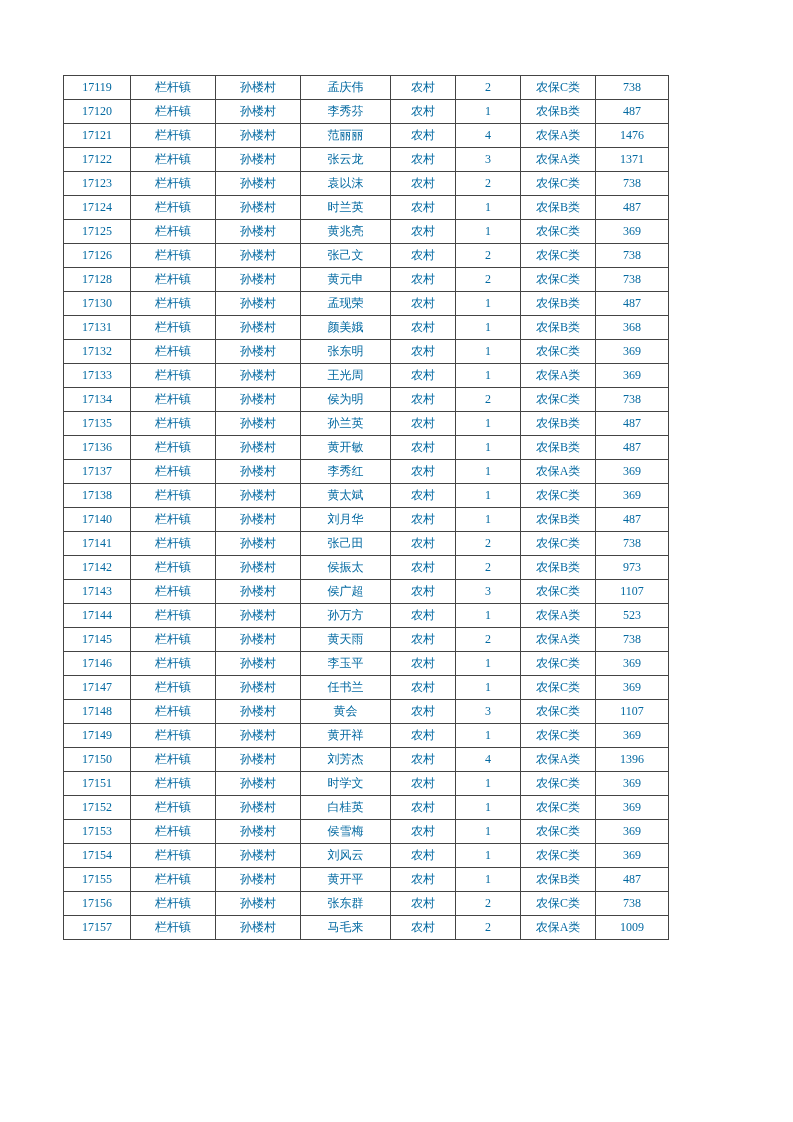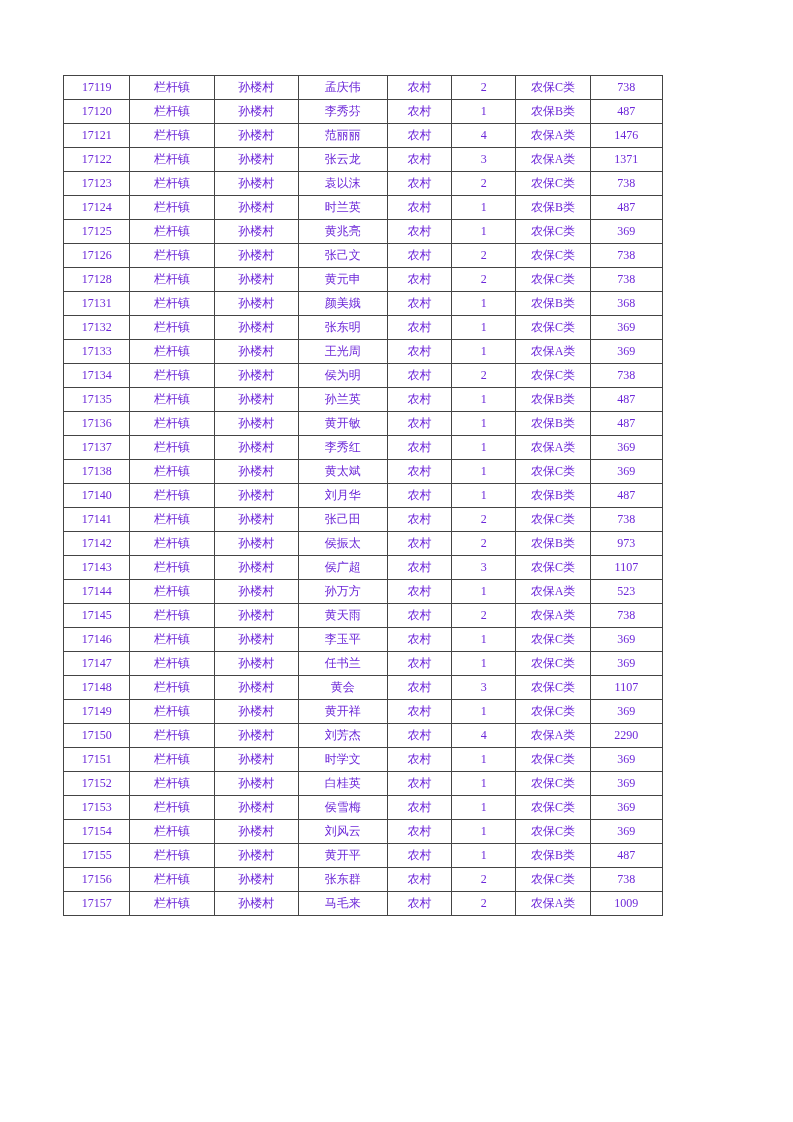--- a/index.html
+++ b/index.html
@@ -2,26 +2,26 @@
 <html><head>
 <meta charset="utf-8">
 <style>
   html, body {
     margin: 0;
     padding: 0;
     background: #ffffff;
   }
   .page {
     position: relative;
-    width: 663px;
+    width: 793px;
     height: 1122px;
     background: #ffffff;
     overflow: hidden;
     font-family: "Liberation Serif", "DejaVu Serif", serif;
-    color: #6d28d9;
+    color: #0369a1;
   }
   table.data-table {
     position: absolute;
     left: 63px;
     top: 75px;
     border-collapse: collapse;
     table-layout: fixed;
   }
   table.data-table td {
     border: 1px solid #444444;
@@ -142,20 +142,30 @@
           <td>17128</td>
           <td>栏杆镇</td>
           <td>孙楼村</td>
           <td>黄元申</td>
           <td>农村</td>
           <td>2</td>
           <td>农保C类</td>
           <td>738</td>
         </tr>
         <tr>
+          <td>17130</td>
+          <td>栏杆镇</td>
+          <td>孙楼村</td>
+          <td>孟现荣</td>
+          <td>农村</td>
+          <td>1</td>
+          <td>农保B类</td>
+          <td>487</td>
+        </tr>
+        <tr>
           <td>17131</td>
           <td>栏杆镇</td>
           <td>孙楼村</td>
           <td>颜美娥</td>
           <td>农村</td>
           <td>1</td>
           <td>农保B类</td>
           <td>368</td>
         </tr>
         <tr>
@@ -329,21 +339,21 @@
           <td>369</td>
         </tr>
         <tr>
           <td>17150</td>
           <td>栏杆镇</td>
           <td>孙楼村</td>
           <td>刘芳杰</td>
           <td>农村</td>
           <td>4</td>
           <td>农保A类</td>
-          <td>2290</td>
+          <td>1396</td>
         </tr>
         <tr>
           <td>17151</td>
           <td>栏杆镇</td>
           <td>孙楼村</td>
           <td>时学文</td>
           <td>农村</td>
           <td>1</td>
           <td>农保C类</td>
           <td>369</td>

